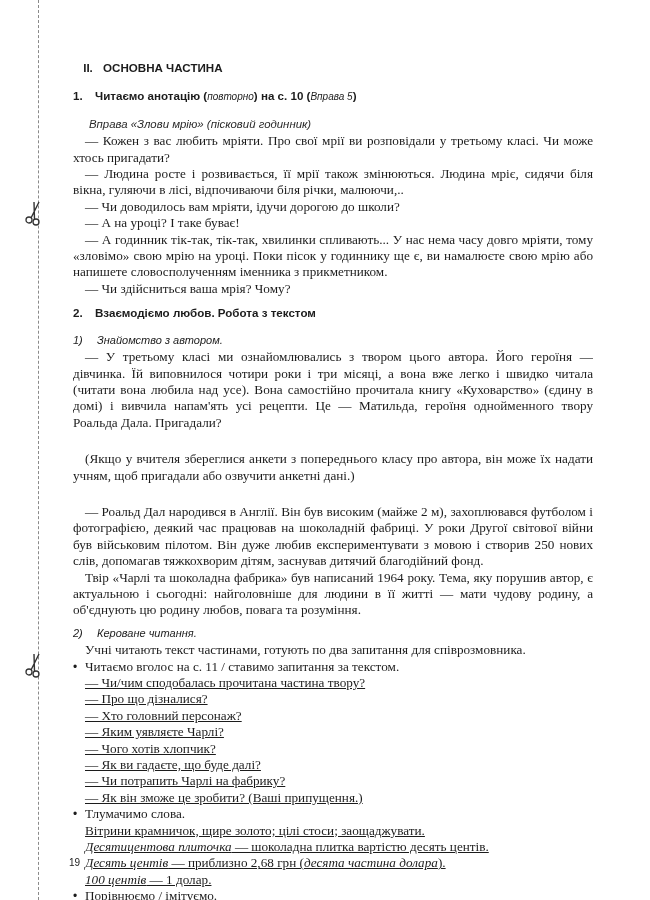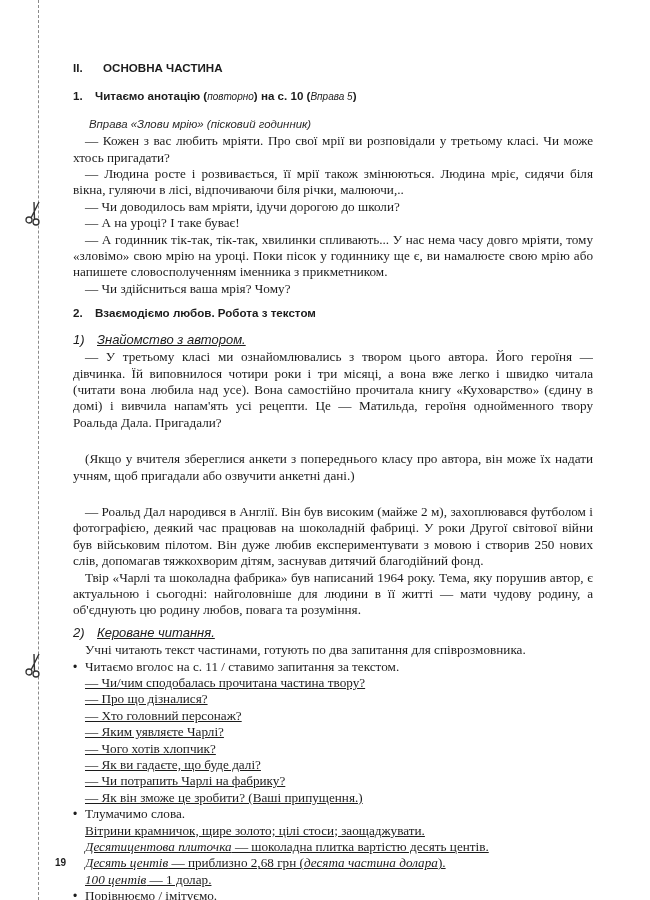--- a/index.html
+++ b/index.html
@@ -2,35 +2,35 @@
 <html><head>
 <meta charset="utf-8">
 <style>
   html, body { margin: 0; padding: 0; background: #ffffff; }
   body { width: 650px; height: 900px; position: relative; overflow: hidden; color: #1c1c1c; }
   .cutline { position: absolute; left: 38px; top: 0; width: 0; height: 900px; border-left: 1px dashed #8a8a8a; }
   .scissors { position: absolute; left: 24px; width: 20px; height: 26px; }
   .page { position: absolute; left: 73px; top: 60px; width: 520px; font-family: "Liberation Serif", "DejaVu Serif", serif; font-size: 13.2px; line-height: 16.4px; }
   .h-sans { font-family: "Liberation Sans", "DejaVu Sans", sans-serif; font-weight: bold; font-size: 11.6px; }
   .h-sec { margin: 0 0 12px 0; }
-  .h-sec .num { display: inline-block; width: 30px; }
+  .h-sec .num { display: inline-block; width: 30px; text-align: center; }
   .h-item { margin: 0 0 10px 0; }
   .h-item .num { display: inline-block; width: 22px; }
   .small-it { font-family: "Liberation Sans", "DejaVu Sans", sans-serif; font-style: italic; font-weight: normal; font-size: 10px; }
   .sub-it { font-family: "Liberation Sans", "DejaVu Sans", sans-serif; font-style: italic; font-size: 11.4px; margin: 0 0 1px 16px; color: #2a2a2a; }
-  .sub-num { font-family: "Liberation Sans", "DejaVu Sans", sans-serif; font-style: italic; font-size: 13px; margin: 4px 0 1px 0; text-decoration: underline; }
+  .sub-num { font-family: "Liberation Sans", "DejaVu Sans", sans-serif; font-style: italic; font-size: 11px; margin: 4px 0 1px 0; }
   .sub-num .num { display: inline-block; width: 24px; }
   p { margin: 0; text-align: justify; }
   .ind { text-indent: 12px; }
   .gap { margin-top: 20px; }
   .bullet { position: relative; padding-left: 12px; }
   .bullet::before { content: "•"; position: absolute; left: 0; top: 0; font-family: "Liberation Sans", sans-serif; font-size: 12px; }
   .qlist { padding-left: 12px; text-decoration: underline; }
   .it { font-style: italic; }
-  .pageno { position: absolute; left: 55px; top: 857px; font-family: "Liberation Sans", "DejaVu Sans", sans-serif; font-weight: bold; font-size: 10px; }
+  .pageno { position: absolute; left: 69px; top: 857px; font-family: "Liberation Sans", "DejaVu Sans", sans-serif; font-weight: normal; font-size: 10px; }
   .nojust { text-align: left; }
 </style>
 </head>
 <body>
 
 <div class="cutline"></div>
 
 <svg class="scissors" style="top:200px" viewBox="0 0 20 26">
   <circle cx="5" cy="20" r="3" fill="none" stroke="#333" stroke-width="1.3"></circle>
   <circle cx="12" cy="22" r="3" fill="none" stroke="#333" stroke-width="1.3"></circle>

